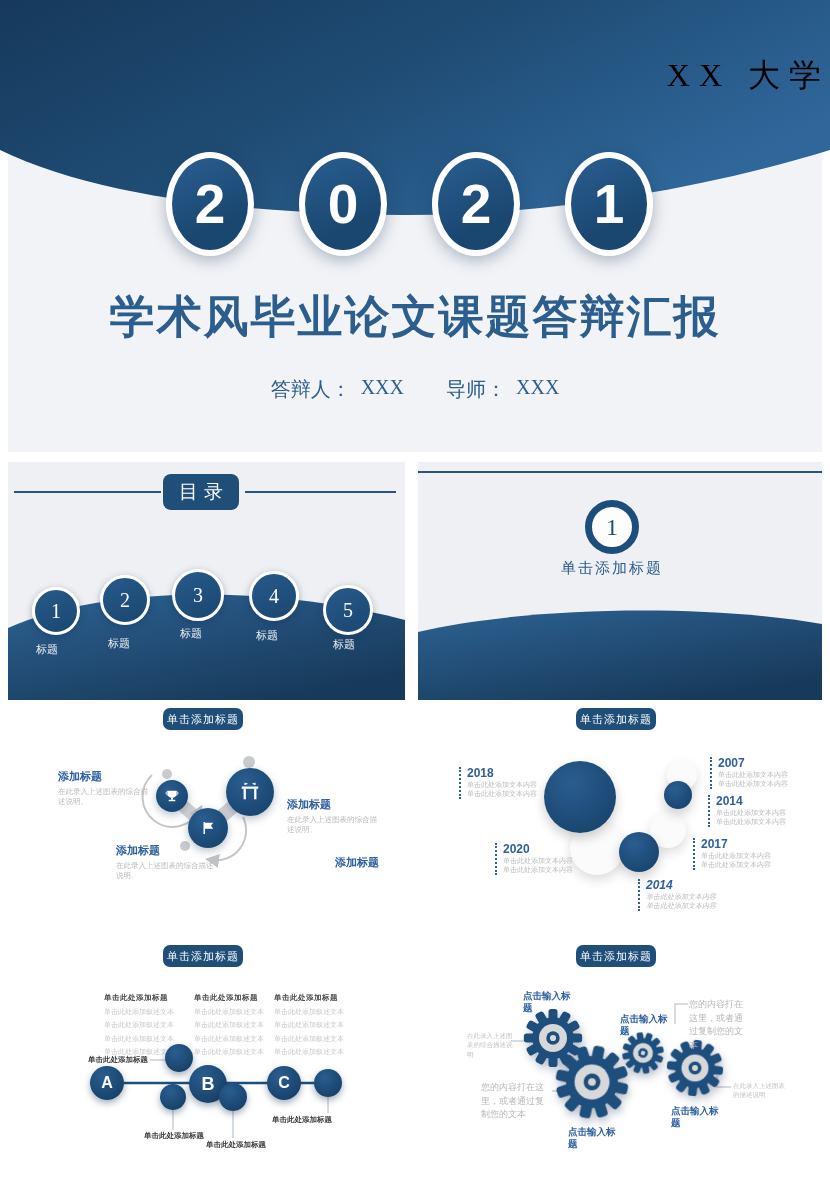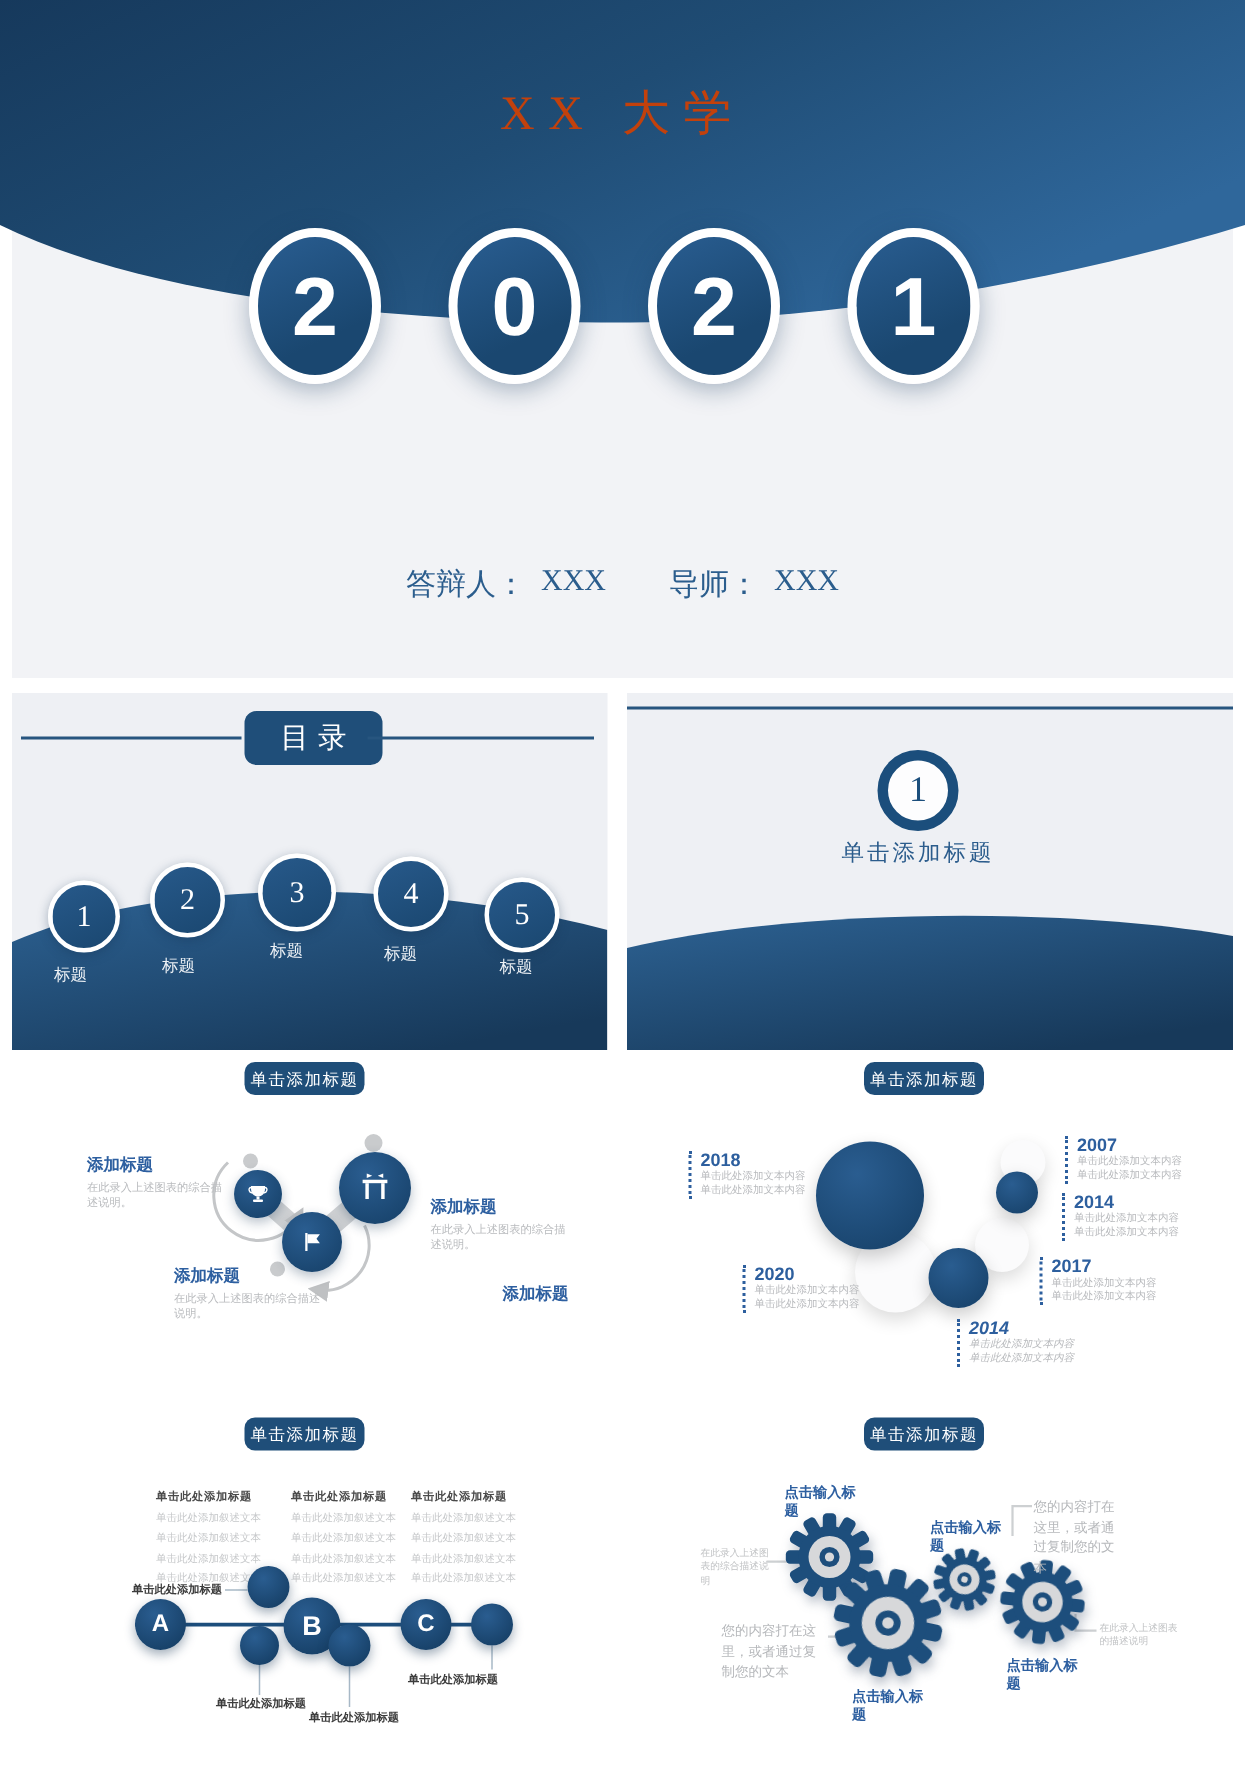--- a/index.html
+++ b/index.html
@@ -4,21 +4,21 @@
 <style>
   html,body{margin:0;padding:0;background:#ffffff;}
   .page{position:relative;width:830px;height:1185px;background:#ffffff;overflow:hidden;
         font-family:"Liberation Sans", sans-serif;}
   .abs{position:absolute;}
   .slide{position:absolute;overflow:hidden;}
   .serif{font-family:"Liberation Serif","DejaVu Serif",serif;}
 
   
   .cover-bg{left:8px;top:0;width:814px;height:452px;background:#f2f3f6;}
-  .cover-univ{left:0;top:54px;width:100%;text-align:center;color:#c2410c;
+  .cover-univ{left:0;top:54px;width:100%;text-align:right;color:#000000;
               font-size:32px;letter-spacing:9px;}
   .year-circle{position:absolute;top:152px;width:88px;height:104px;border-radius:50%;
                border:6px solid #ffffff;box-sizing:border-box;
                background:linear-gradient(155deg,#275a8c 10%,#1a4770 70%);
                display:flex;align-items:center;justify-content:center;
                box-shadow:0 4px 16px rgba(22,57,92,.35);}
   .year-digit{color:#ffffff;font-size:55px;font-weight:bold;}
   .cover-title{left:0;top:287px;width:100%;text-align:center;color:#2b5d8d;
                font-size:45px;font-weight:bold;letter-spacing:2px;}
   .cover-pres{left:0;top:376px;width:100%;display:flex;justify-content:center;gap:10px;
@@ -26,21 +26,21 @@
   .cover-pres .gap{width:22px;}
 
   
   .gray-slide{background:#eef0f4;}
   .hbadge{position:absolute;width:80px;height:22px;background:#1f4e79;border-radius:7px;
           color:#ffffff;font-size:11px;letter-spacing:1px;display:flex;align-items:center;
           justify-content:center;}
   .topline{position:absolute;height:2px;background:#27557f;}
 
   
-  .toc-badge{position:absolute;left:155px;top:12px;width:92px;height:36px;background:#1f4e79;
+  .toc-badge{position:absolute;left:155px;top:12px;width:76px;height:36px;background:#1f4e79;
              border-radius:8px;color:#fff;font-size:19px;letter-spacing:6px;padding-left:6px;
              box-sizing:border-box;display:flex;align-items:center;justify-content:center;}
   .toc-circle{position:absolute;border-radius:50%;border:3px solid #ffffff;box-sizing:content-box;
               background:linear-gradient(155deg,#27598a,#1a4770);display:flex;align-items:center;
               justify-content:center;color:#fff;box-shadow:0 2px 7px rgba(20,50,80,.35);z-index:3;}
   .toc-num{font-size:20px;color:#fff;}
   .toc-label{position:absolute;color:#eef2f6;font-size:11px;z-index:3;font-family:Liberation Serif, serif;}
 
   
   .ring{position:absolute;left:167px;top:38px;width:54px;height:54px;border-radius:50%;
@@ -129,20 +129,21 @@
     <div class="year-circle" style="left:299px;">
       <span class="year-digit">0</span>
     </div>
     <div class="year-circle" style="left:432px;">
       <span class="year-digit">2</span>
     </div>
     <div class="year-circle" style="left:565px;">
       <span class="year-digit">1</span>
     </div>
 
+    <div class="abs cover-title serif">学术风毕业论文课题答辩汇报</div>
     <div class="abs cover-pres serif">
       <span>答辩人：</span>
       <span>XXX</span>
       <span class="gap"></span>
       <span>导师：</span>
       <span>XXX</span>
     </div>
   </div>
 
   <div class="slide gray-slide" style="left:8px;top:462px;width:397px;height:238px;">

